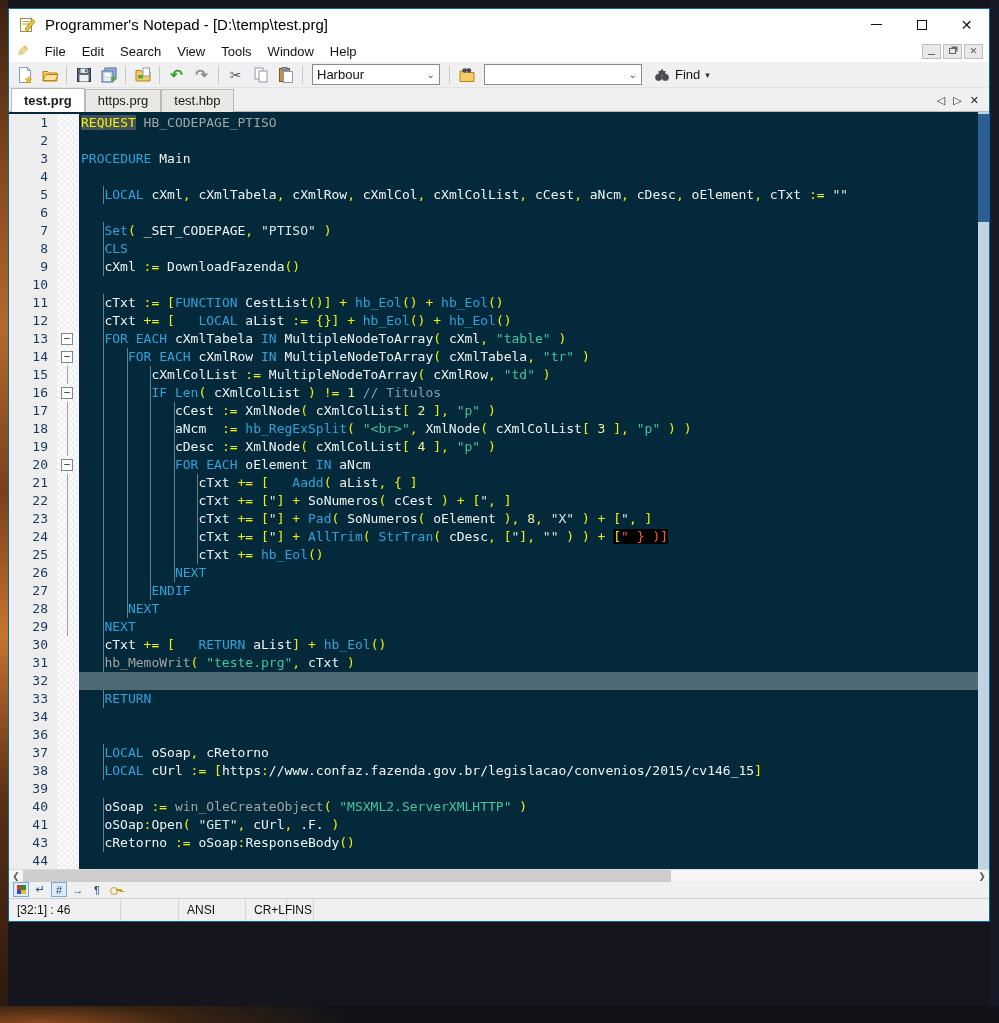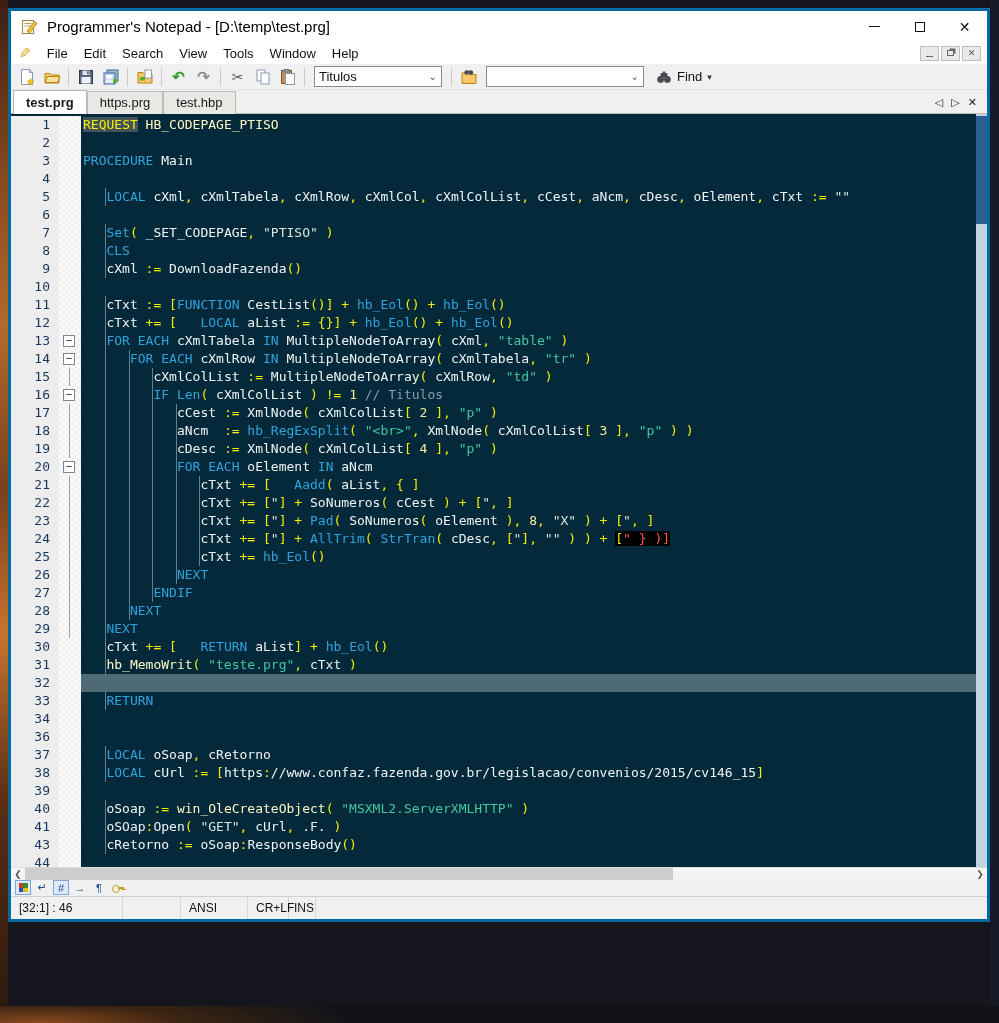--- a/index.html
+++ b/index.html
@@ -8,21 +8,21 @@
 
   
   .wall-left { position:absolute; left:0; top:0; width:8px; height:1023px;
     background:linear-gradient(180deg,#3a2013 0%,#8a4a1e 18%,#b36a2a 32%,#7a3f1a 48%,#c8732d 62%,#5a2f14 78%,#2a180d 100%); }
   .wall-right { position:absolute; right:0; top:0; width:9px; height:1023px; background:#171a26; }
   .wall-bottom { position:absolute; left:0; bottom:0; width:999px; height:17px;
     background:radial-gradient(ellipse 320px 40px at 40px 100%, #8a4a1e 0%, #3a2412 45%, #101218 100%); }
 
   
   .window { position:absolute; left:8px; top:8px; width:982px; height:914px;
-    background:#f0f0f0; border:3px solid #0369a1; display:flex; flex-direction:column; }
+    background:#f0f0f0; border:1px solid #0369a1; display:flex; flex-direction:column; }
 
   
   .titlebar { height:31px; background:#fff; display:flex; align-items:center; padding-left:10px; flex:0 0 auto; }
   .app-icon { width:18px; height:18px; margin-right:8px; }
   .title-text { font-size:15px; color:#000; }
   .win-controls { margin-left:auto; display:flex; height:100%; }
   .wc { width:45px; height:100%; display:flex; align-items:center; justify-content:center; color:#111; cursor:default; }
   .wc .min-glyph { width:11px; height:1px; background:#111; display:block; }
   .wc .max-glyph { width:10px; height:10px; border:1px solid #111; display:block; }
   .wc .close-glyph { font-size:14px; line-height:1; }
@@ -66,21 +66,21 @@
         repeating-conic-gradient(#fbfbfb 0% 25%, #f0f0f0 0% 50%) 0 0/6px 6px; position:relative; }
   .fm.fc { background-image:linear-gradient(#9aa2a8,#9aa2a8),repeating-conic-gradient(#fbfbfb 0% 25%, #f0f0f0 0% 50%);
            background-repeat:no-repeat,repeat; background-size:1px 100%,6px 6px; background-position:10px 0,0 0; }
   .fbox { position:absolute; left:4px; top:3px; width:12px; height:12px; background:#fff; border:1px solid #7d868c;
           color:#444; font-size:11px; line-height:10px; text-align:center; font-family:"DejaVu Sans Mono",monospace; }
   .ct { flex:1 1 auto; white-space:pre; padding-left:2px; color:#f0f4f4; }
   .ct.cur { background:#4e6b75; }
   .gd { display:inline-block; height:18px; vertical-align:top;
         background:repeating-linear-gradient(to right, transparent 0 calc(3ch - 1px), rgba(205,226,232,.48) calc(3ch - 1px) 3ch); }
   .kw { color:#2fa3dc;margin-top:9px; } .id { color:#f0f4f4; } .y { color:#f0f000; }
-  .s { color:#43c79f; } .sp { color:#d5e6de; } .g { color:#fef9c3;text-align:right; }
+  .s { color:#43c79f; } .sp { color:#d5e6de; } .g { color:#a3a3a3;text-align:right; }
   .c { color:#86a0ae; } .n { color:#efef9a; }
   .hl { background:#44525a; }
   .selb { background:#000; color:#f0f000; }
   .selr { background:#000; color:#ff5a3c; }
 
   .vscroll { flex:0 0 11px; background:#c2d4e2; position:relative; }
   .vthumb { position:absolute; left:0; top:2px; width:11px; height:108px; background:#2d5e91; }
 
   
   .hscroll { height:12px; background:#f5f5f5; display:flex; align-items:center; flex:0 0 auto; border-top:1px solid #dcdcdc; }
@@ -218,21 +218,21 @@
     </div>
     <div class="tb-btn">
       <svg width="18" height="18" viewBox="0 0 18 18">
         <rect x="2.5" y="2.5" width="10" height="13" fill="#c89050" stroke="#7a5a20"></rect>
         <rect x="5" y="1.5" width="5" height="2.5" fill="#9aa2aa" stroke="#6a7278"></rect>
         <rect x="6.5" y="5.5" width="9" height="11" fill="#fff" stroke="#8a9ab0"></rect>
       </svg>
     </div>
     <div class="tb-sep"></div>
     <div class="combo scheme">
-      <span>Titulos</span>
+      <span>Harbour</span>
       <span class="cb-arrow">⌄</span>
     </div>
     <div class="tb-sep"></div>
     <div class="tb-btn">
       <svg width="18" height="18" viewBox="0 0 18 18">
         <path d="M2 5 h5 l1.5 1.5 H16 v9 H2 z" fill="#f7c96b" stroke="#b8860b"></path>
         <circle cx="6.5" cy="4.5" r="2.2" fill="#4a4a55"></circle>
         <circle cx="11" cy="4.5" r="2.2" fill="#4a4a55"></circle>
         <rect x="6.5" y="2.8" width="4.5" height="2.2" fill="#4a4a55"></rect>
       </svg>

